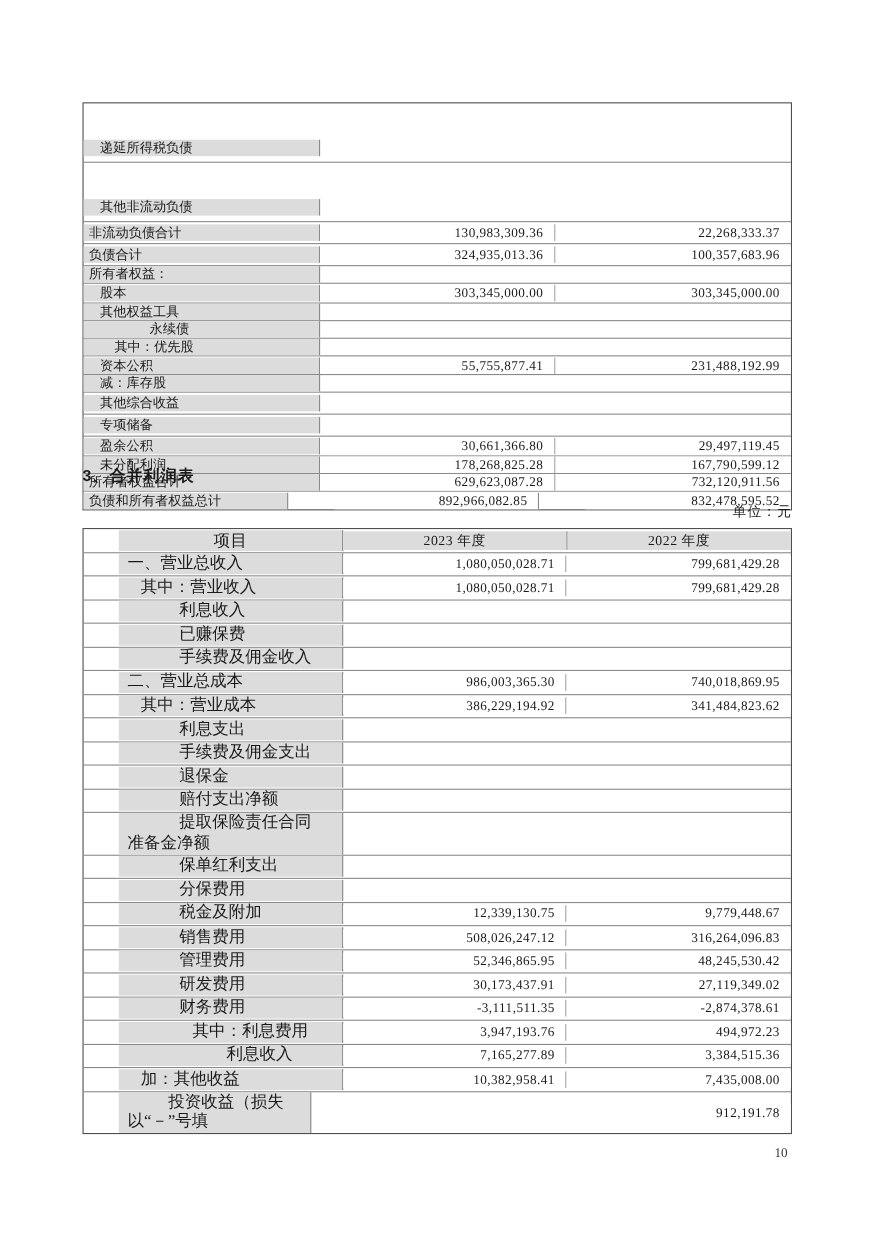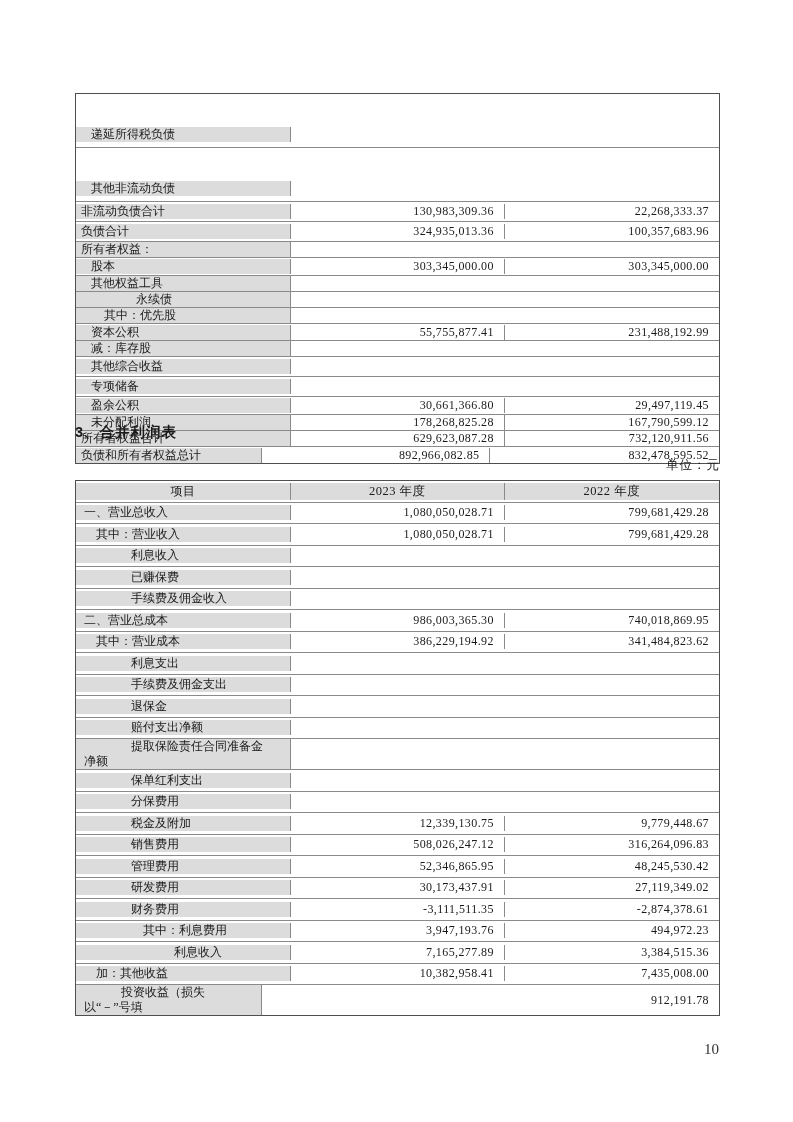--- a/index.html
+++ b/index.html
@@ -51,42 +51,42 @@
   .t1 .trow:nth-child(10){min-height:17px;}
   .t1 .ind0 .lbl span{padding-left:5px;}
   .t1 .ind1 .lbl span{padding-left:5px;text-indent:10px;}
   .t1 .ind2 .lbl span{padding-left:5px;text-indent:23px;}
   .t1 .ind3 .lbl span{padding-left:5px;text-indent:55px;}
 
   
   .t2{top:480px;}
   .t2 .hrow{min-height:25px;}
   .t2 .trow{min-height:21.5px;}
-  .t2 .lbl{font-size:12px;}
+  .t2 .lbl{font-size:15px;margin-left:32px;}
   .t2 .lbl span{padding-right:17px;}
   .t2 .ind0 .lbl span{padding-left:8px;}
   .t2 .ind1 .lbl span{padding-left:8px;text-indent:12px;}
   .t2 .ind2 .lbl span{padding-left:8px;text-indent:37px;}
   .t2 .ind3 .lbl span{padding-left:8px;text-indent:47px;}
   .t2 .ind4 .lbl span{padding-left:8px;text-indent:59px;}
   .t2 .ind5 .lbl span{padding-left:8px;text-indent:90px;}
 
   
   .sec-title{
     position:absolute;left:75px;top:423px;
     font-family:"Liberation Sans","DejaVu Sans",sans-serif;
     font-weight:bold;font-size:14.5px;letter-spacing:1px;
   }
   .unit-label{
     position:absolute;right:73px;top:457px;
     font-size:12.5px;letter-spacing:1px;
   }
   .page-num{
     position:absolute;left:704px;top:1041px;
-    font-size:15px;color:#333;
+    font-size:12px;color:#333;
   }
 </style>
 </head>
 <body>
 
 <div class="page">
 
   <div class="tbl t1">
       <div class="trow ind1">
         <div class="cell lbl">

